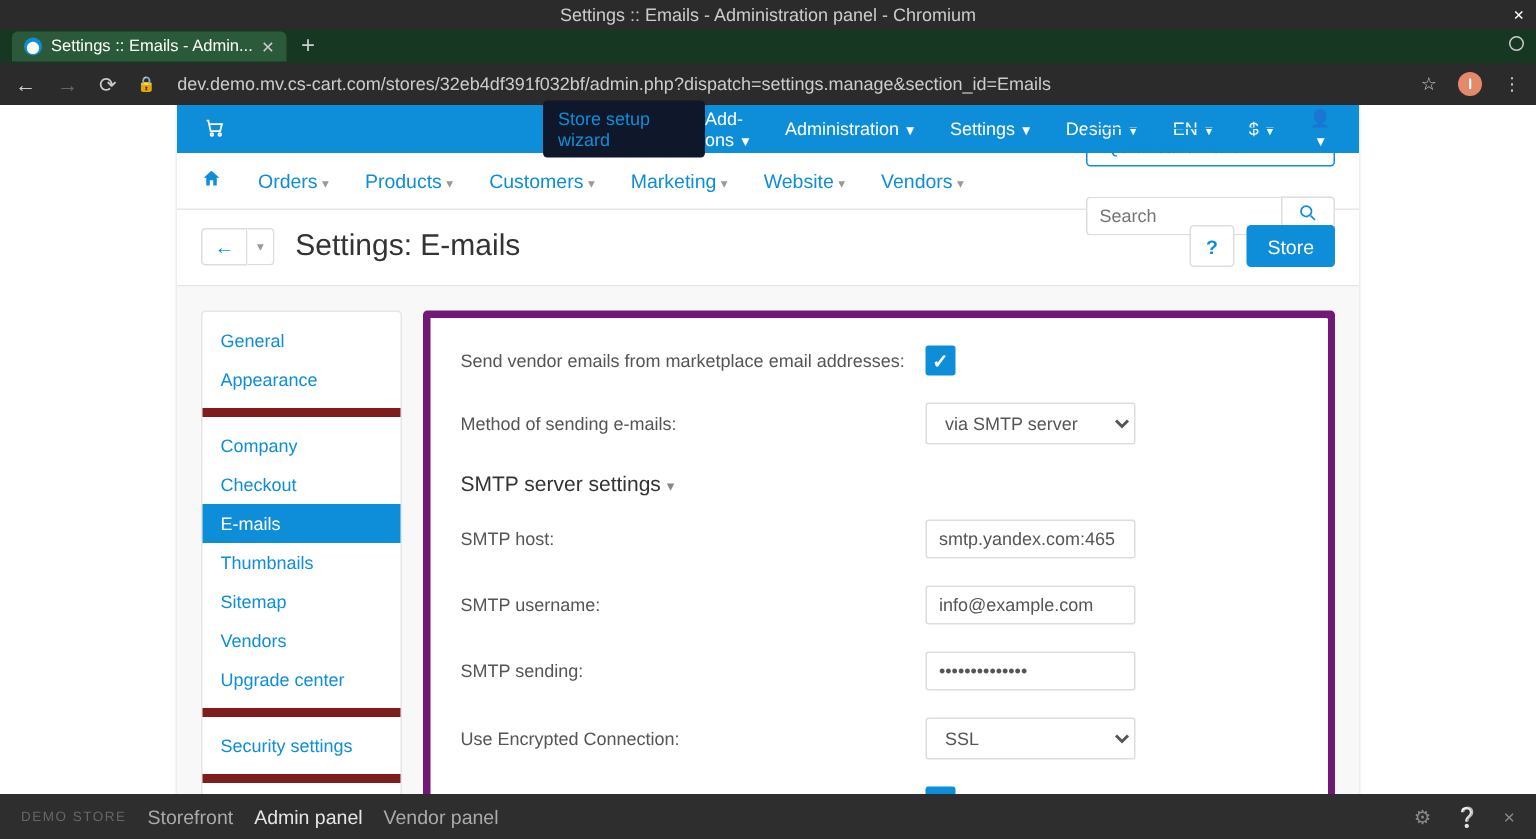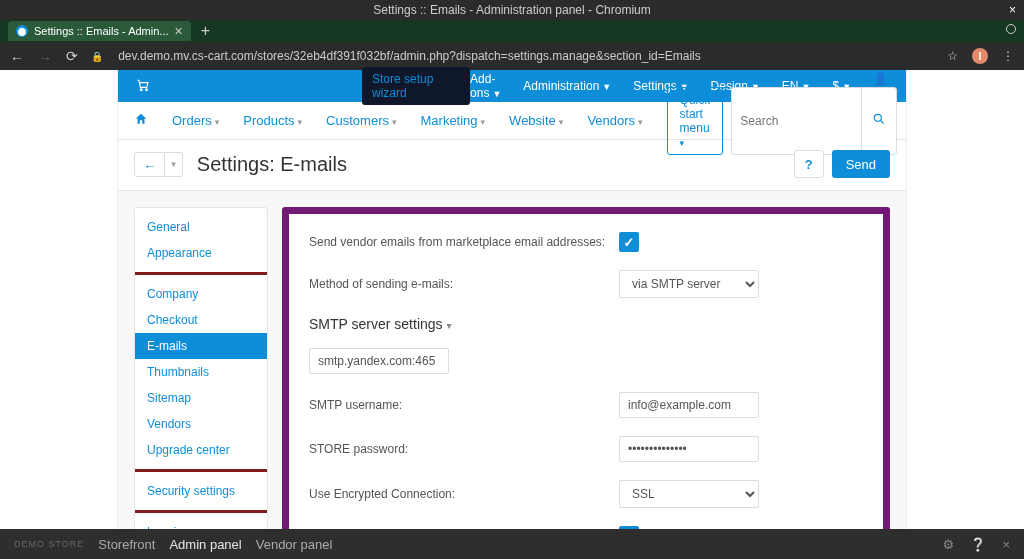--- a/index.html
+++ b/index.html
@@ -28,43 +28,43 @@
 .top-blue .cart-icon { color: #fff; margin-right: 12px; }
 .top-blue .wizard { background: #0f172a; color: #0e8ed8; border-radius: 3px; font-size: 12px; padding: 5px 10px; margin-left: 200px; }
 .top-blue .right-links { margin-left: auto; display: flex; gap: 22px; color: #fff; font-size: 12px; align-items: center; }
 .top-blue .right-links .lnk { cursor: pointer; }
 .top-blue .right-links .caret { font-size: 9px; margin-left: 3px; }
 
 .menubar { background: #fff; border-bottom: 1px solid #e5e5e5; height: 38px; display: flex; align-items: center; padding: 0 16px; gap: 24px; }
 .menubar .home { color: #0e8ed8; font-size: 14px; }
 .menubar .menu { color: #0e8ed8; font-size: 13px; cursor: pointer; }
 .menubar .menu .caret { font-size: 9px; margin-left: 3px; color: #999; }
-.menubar .rightside { margin-left: auto; display: flex; gap: 8px; }
+.menubar .rightside { margin-left: auto; display: flex; gap: 20px; flex-direction: column; }
 .menubar .quick { border: 1px solid #0e8ed8; color: #0e8ed8; border-radius: 3px; padding: 5px 12px; font-size: 12px; cursor: pointer; }
 .menubar .search-wrap { display: flex; }
 .menubar .search-wrap input { border: 1px solid #ddd; border-right: none; border-radius: 3px 0 0 3px; padding: 5px 8px; width: 130px; font-size: 12px; }
 .menubar .search-btn { border: 1px solid #ddd; border-radius: 0 3px 3px 0; background: #fff; padding: 0 10px; color: #0e8ed8; cursor: pointer; }
 
 .page-head { display: flex; align-items: center; padding: 10px 16px 12px; border-bottom: 1px solid #e5e5e5; }
 .page-head .backgroup { display: flex; }
 .page-head .backbtn { border: 1px solid #ddd; background: #fff; padding: 4px 8px; color: #0e8ed8; cursor: pointer; border-radius: 3px 0 0 3px; }
 .page-head .backdrop { border: 1px solid #ddd; border-left: none; background: #fff; padding: 4px 6px; color: #999; font-size: 9px; cursor: pointer; border-radius: 0 3px 3px 0;}
 .page-head h1 { font-size: 20px; font-weight: normal; color: #333; margin-left: 14px; }
 .page-head .head-right { margin-left: auto; display: flex; gap: 8px; }
 .page-head .helpbtn { border: 1px solid #ddd; background: #fff; width: 30px; height: 28px; border-radius: 3px; color: #0e8ed8; display: flex; align-items: center; justify-content: center; cursor: pointer; font-weight: bold; }
 .page-head .savebtn { background: #0e8ed8; color: #fff; border: none; border-radius: 3px; padding: 0 14px; height: 28px; font-size: 13px; cursor: pointer; }
 
 .main-area { display: flex; background: #f8f8f8; padding: 16px; gap: 14px; height: 380px; }
 .sidebar { width: 134px; background: #fff; border: 1px solid #e5e5e5; border-radius: 3px; align-self: flex-start; }
 .sidebar .grp { padding: 6px 0; }
-.sidebar .grp + .grp { border-top: 3px solid #7f1d1d; }
+.sidebar .grp + .grp { border-top: 6px solid #7f1d1d; }
 .sidebar a { display: block; padding: 6px 12px; color: #0e8ed8; font-size: 12px; text-decoration: none; cursor: pointer; }
 .sidebar a.active { background: #0e8ed8; color: #fff; }
 
-.content { flex: 1; background: #fff; border: 7px solid #701a75; border-radius: 3px; padding: 18px 20px; overflow-y: auto; }
+.content { flex: 1; background: #fff; border: 5px solid #701a75; border-radius: 3px; padding: 18px 20px; overflow-y: auto; }
 .content .row { display: flex; align-items: center; margin-bottom: 18px; }
 .content .row .lbl { width: 310px; color: #555; font-size: 12px; }
 .content .row .ctrl { }
 .content h3 { font-size: 14px; font-weight: normal; margin: 14px 0 16px; cursor: pointer; }
 .content h3 .caret { font-size: 10px; color: #888; margin-left: 4px; }
 .content input[type=text], .content input[type=password], .content select {
   width: 140px; border: 1px solid #ddd; border-radius: 2px; padding: 5px 8px; font-size: 12px; color: #555; background: #fff;
 }
 .content select { width: 140px; height: 28px; }
 .cb { width: 20px; height: 20px; border: 2px solid #0e8ed8; border-radius: 2px; display: flex; align-items: center; justify-content: center; cursor: pointer; background: #fff;}
@@ -161,21 +161,21 @@
 </div>
 
 <div class="page-head">
   <div class="backgroup">
     <button class="backbtn">←</button>
     <button class="backdrop">▾</button>
   </div>
   <h1>Settings: E-mails</h1>
   <div class="head-right">
     <span class="helpbtn">?</span>
-    <button class="savebtn">Send</button>
+    <button class="savebtn">Store</button>
   </div>
 </div>
 
 <div class="main-area">
   <div class="sidebar" id="sidebar">
           <div class="grp">
             <a>General</a>
             <a>Appearance</a>
           </div>
           <div class="grp">
@@ -204,28 +204,29 @@
             </div>
     </div>
     <div class="row">
       <div class="lbl">Method of sending e-mails:</div>
       <div class="ctrl"><select><option>via SMTP server</option></select></div>
     </div>
 
     <h3><span>SMTP server settings</span><span class="caret">▾</span></h3>
 
     <div class="row">
+      <div class="lbl">SMTP host:</div>
       <div class="ctrl"><input type="text" value="smtp.yandex.com:465" style=""></div>
     </div>
     <div class="row">
       <div class="lbl">SMTP username:</div>
       <div class="ctrl"><input type="text" value="info@example.com" style=""></div>
     </div>
     <div class="row">
-      <div class="lbl">STORE password:</div>
+      <div class="lbl">SMTP sending:</div>
       <div class="ctrl"><input type="text" value="••••••••••••••" style=""></div>
     </div>
     <div class="row">
       <div class="lbl">Use Encrypted Connection:</div>
       <div class="ctrl"><select><option>SSL</option></select></div>
     </div>
     <div class="row">
       <div class="lbl">Use SMTP authentication:</div>
       <div class="ctrl">
               <div class="cb checked"></div>

